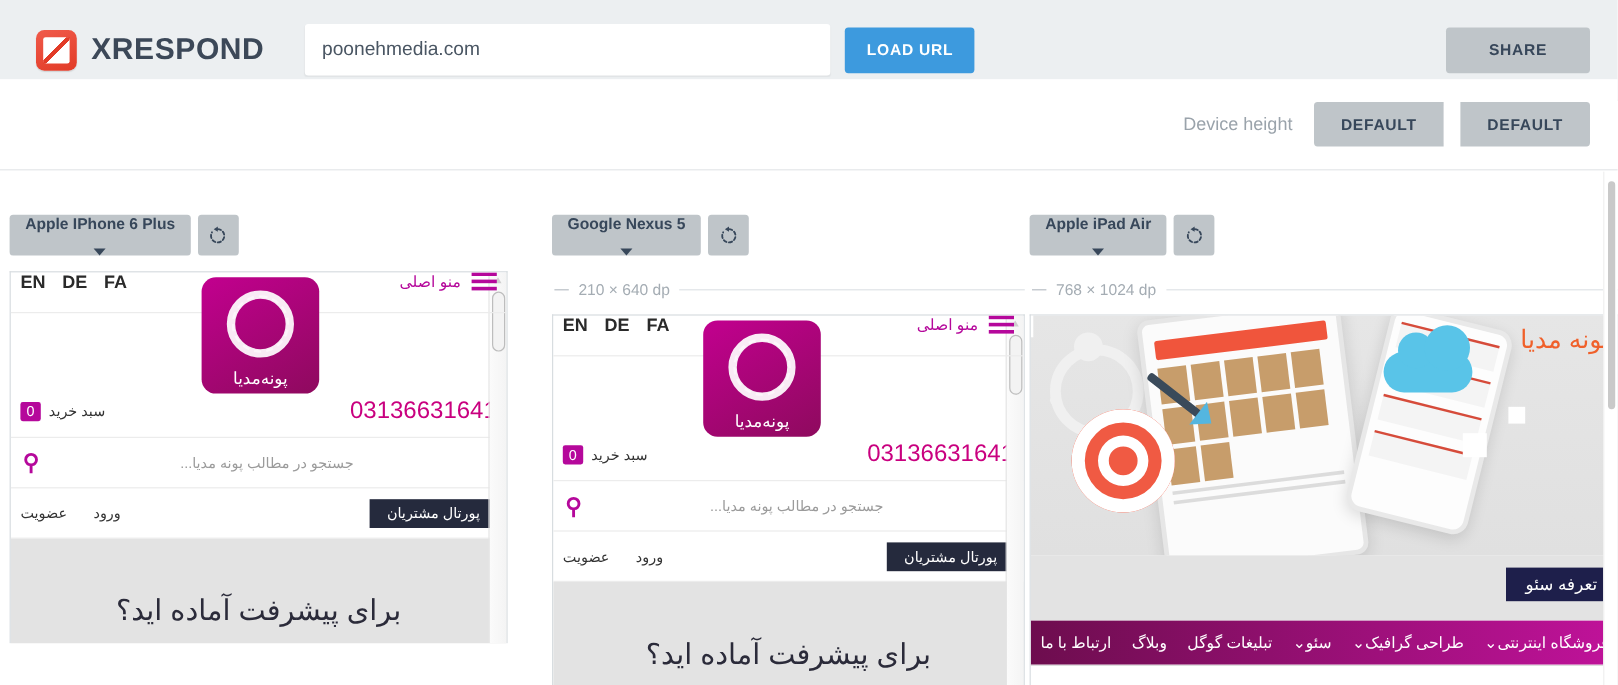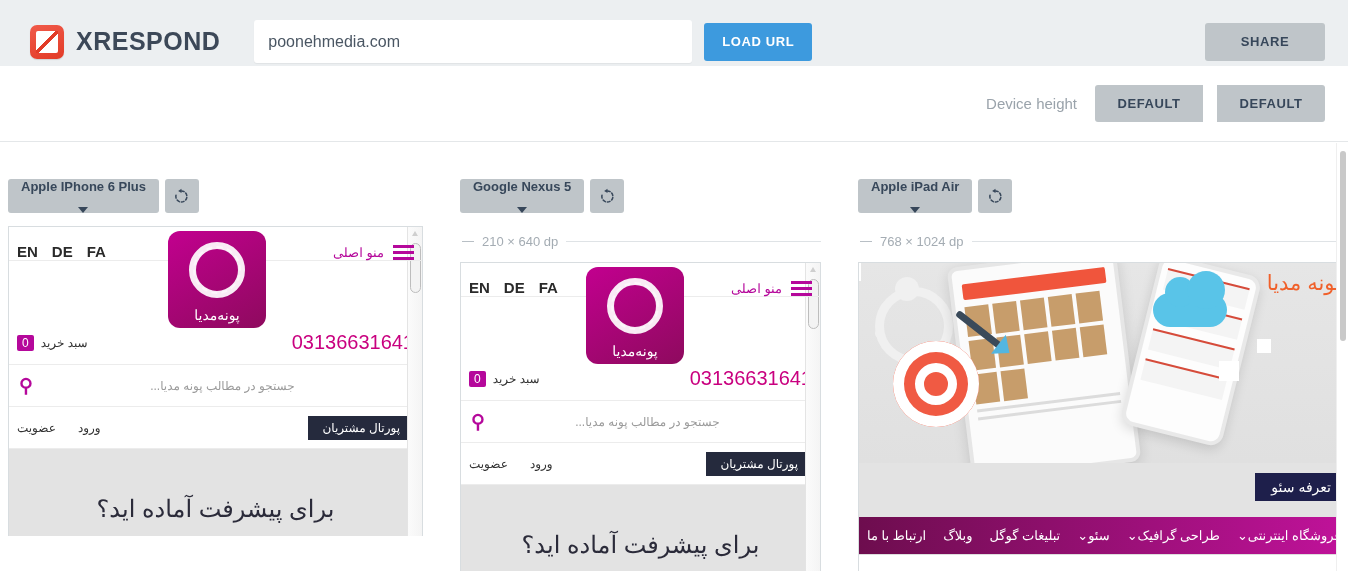--- a/index.html
+++ b/index.html
@@ -89,21 +89,21 @@
   .seg.last  { border-radius: 0 3px 3px 0; }
 
   
   .panels {
     position: absolute; top: 143px; left: 0;
     width: 1348px; height: 428px;
     background: #ffffff;
   }
   .panel { position: absolute; top: 0; }
   .panel-1 { left: 8px;   width: 415px; }
-  .panel-2 { left: 460px; width: 361px; }
+  .panel-2 { left: 460px; width: 394px; }
   .panel-3 { left: 858px; width: 490px; }
 
   .panel-head { display: flex; align-items: center; padding-top: 36px; }
   .device-select {
     height: 34px; background: #bfc5c9; border: none; border-radius: 3px;
     color: #37475a; font-size: 13px; font-weight: bold;
     font-family: "Liberation Sans", sans-serif;
     display: flex; align-items: center; gap: 13px;
     padding: 0 13px; cursor: pointer; flex-direction: column;
   }
@@ -131,21 +131,21 @@
     margin-top: 13px;
     height: 310px;
     background: #ffffff;
     border: 1px solid #d8dde0;
     border-bottom: none;
     position: relative; overflow: hidden;
   }
 
   
   .m-topnav {
-    display: flex; align-items: flex-end; justify-content: space-between;
+    display: flex; align-items: flex-start; justify-content: space-between;
     height: 34px; padding: 0 8px;
     border-bottom: 1px solid #ececec;
     position: relative; z-index: 1;
   }
   .langs { display: flex; gap: 14px; }
   .lang {
     font-size: 15px; font-weight: bold; color: #2a2a2a; cursor: pointer;
   }
   .menu-wrap { display: flex; align-items: center; gap: 9px; }
   .menu-label { font-size: 13px; color: #b5089b; }

